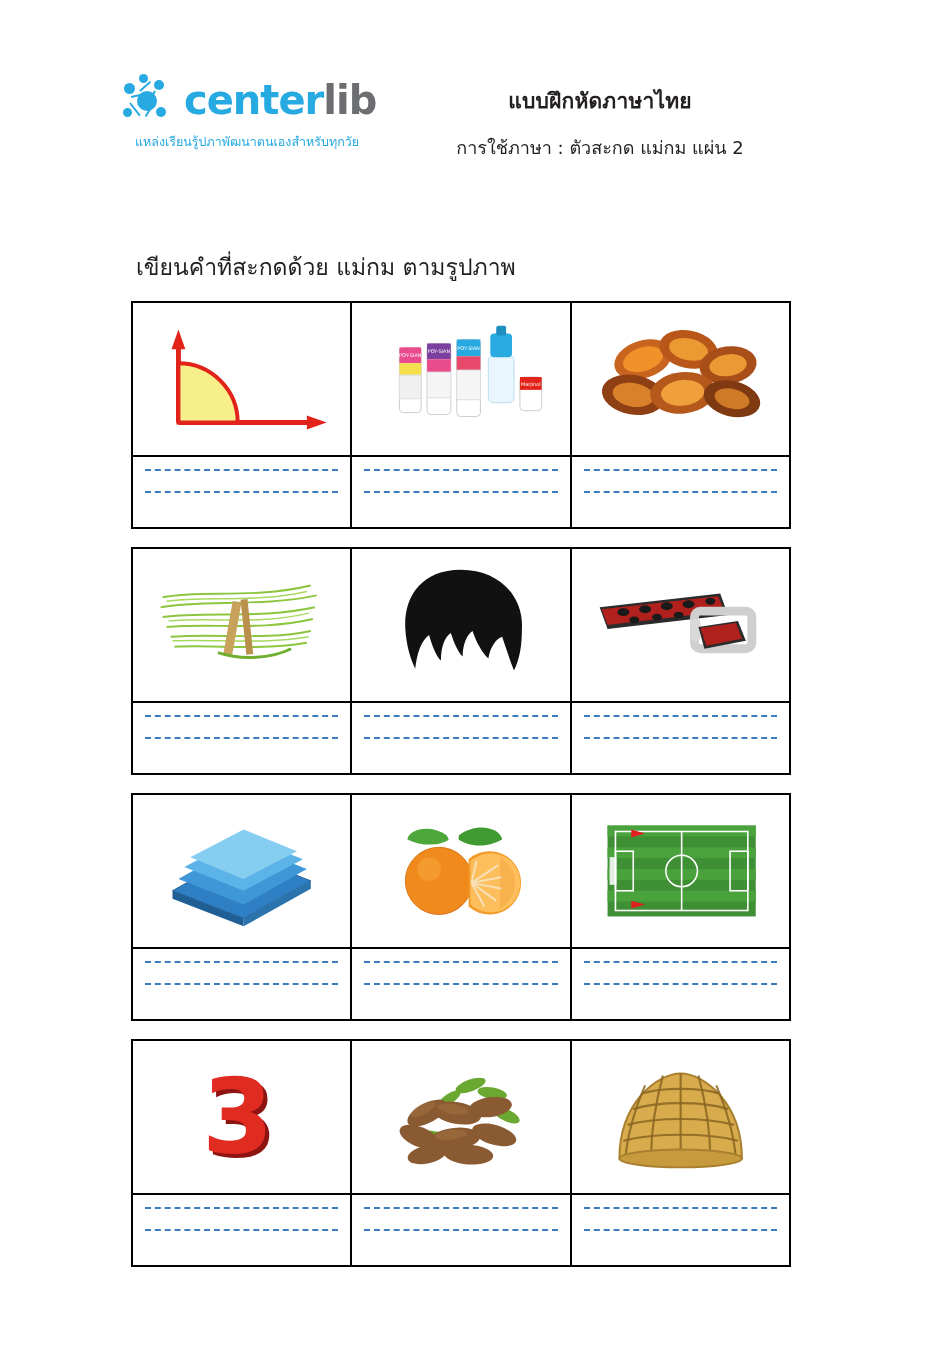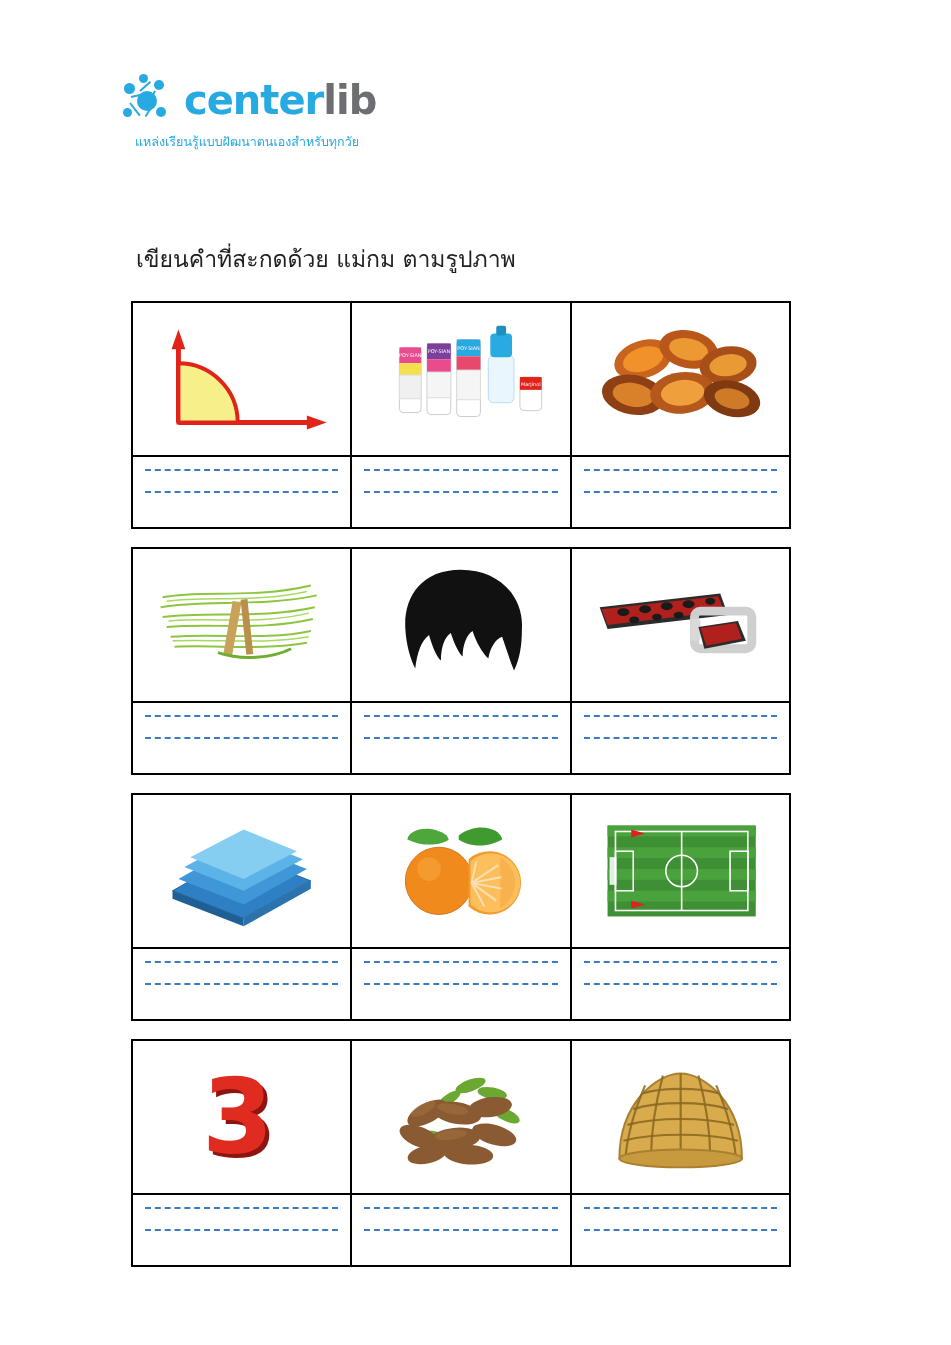--- a/index.html
+++ b/index.html
@@ -104,21 +104,21 @@
   .header-sub {
     margin-top: 16px;
     font-size: 18px;
     color: #231f20;
   }
 
   
   .instruction {
     position: absolute;
     left: 136px;
-    top: 241px;
+    top: 249px;
     font-size: 23px;
     color: #231f20;
   }
 
   
   .sheet {
     position: absolute;
     left: 131px;
     top: 301px;
     width: 660px;
@@ -185,23 +185,27 @@
         <span class="dot d2"></span>
         <span class="dot d3"></span>
         <span class="dot d4"></span>
         <span class="dot d5"></span>
         <span class="core"></span>
       </div>
       <div class="logo-word">
         <span class="c1">center</span><span class="c2">lib</span>
       </div>
     </div>
-    <div class="logo-tagline">แหล่งเรียนรู้แบบฝัฒนาตนเองสำหรับทุกวัย</div>
-  </div>
-
+    <div class="logo-tagline">แหล่งเรียนรู้ปภาพัฒนาตนเองสำหรับทุกวัย</div>
+  </div>
+
+  <div class="header-right">
+    <div class="header-title">แบบฝึกหัดภาษาไทย</div>
+    <div class="header-sub">การใช้ภาษา : ตัวสะกด แม่กม แผ่น 2</div>
+  </div>
 </div>
 
 <div class="instruction">เขียนคำที่สะกดด้วย แม่กม ตามรูปภาพ</div>
 
 <div class="sheet">
 
   <div class="row-block">
     <div class="pic-row">
       <div class="pic-cell">
         <svg class="ill" viewBox="0 0 220 152">

